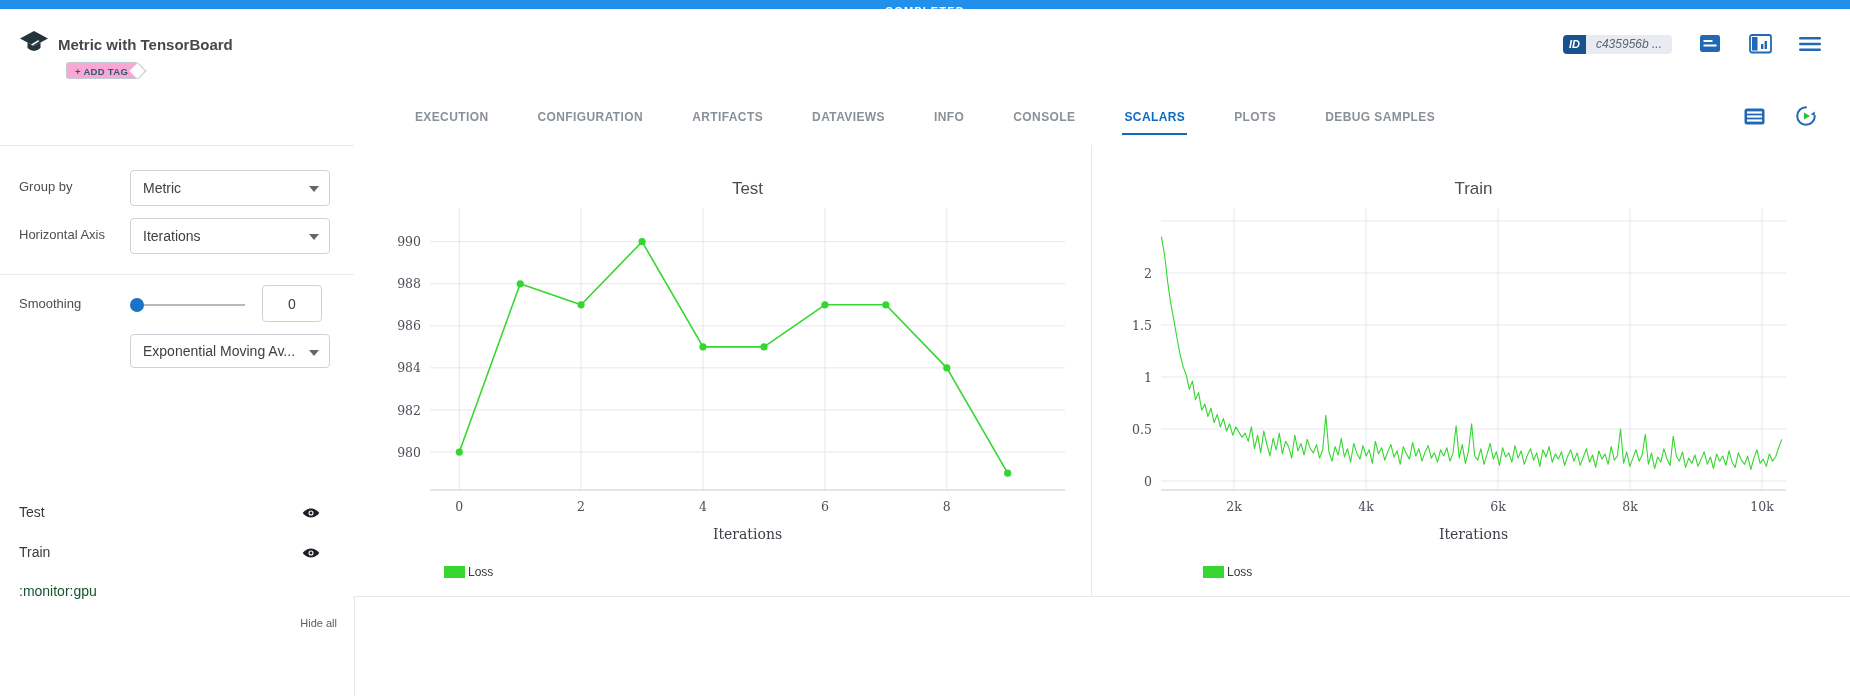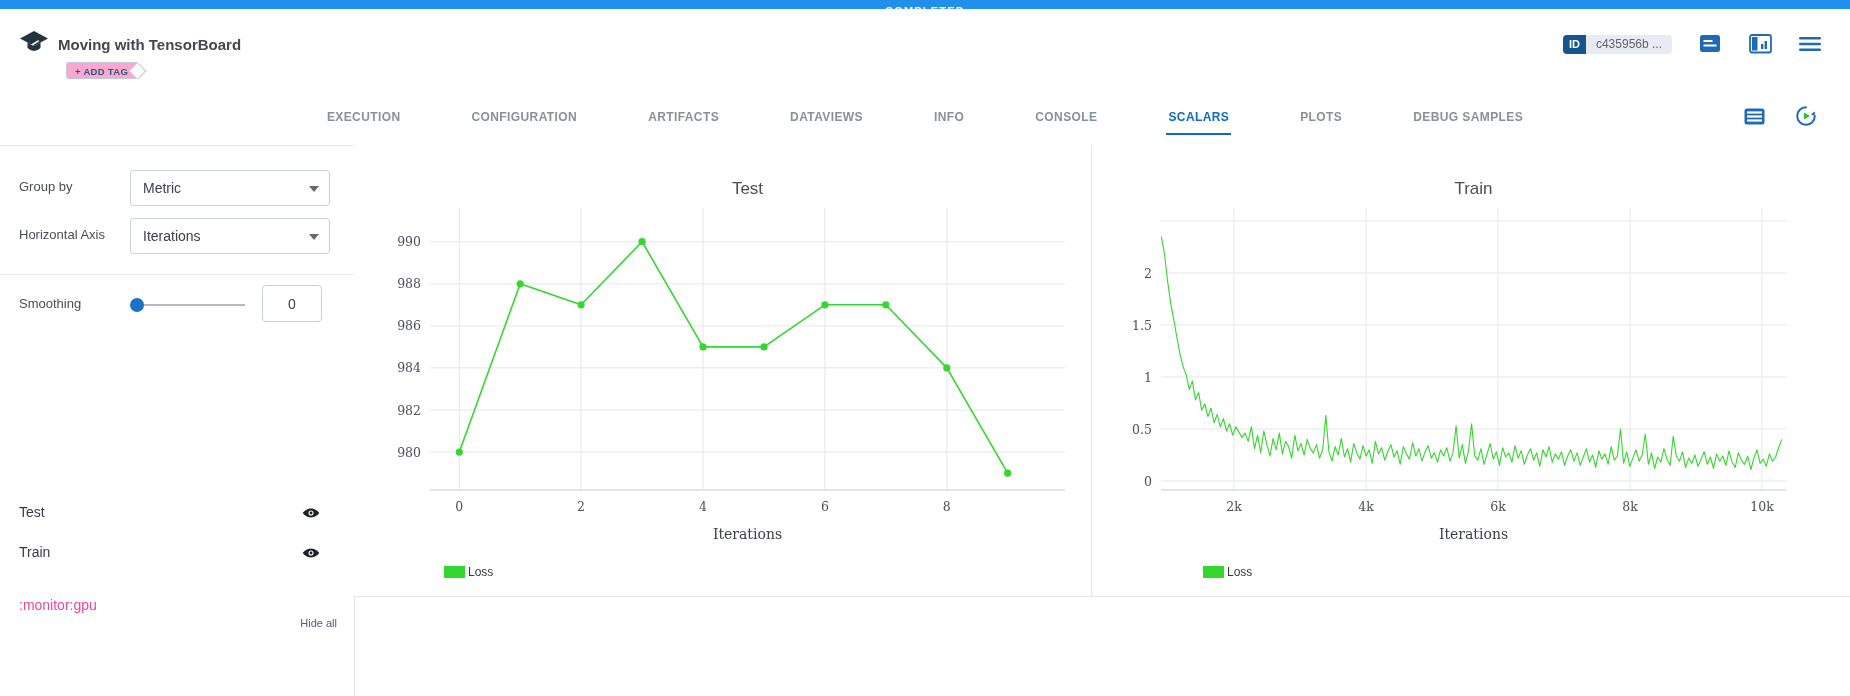--- a/index.html
+++ b/index.html
@@ -25,34 +25,34 @@
     position:absolute; left:66px; top:53px; height:17px; padding:1px 9px 0 8px;
     border:1px solid #c2ccd4; border-right:none; border-radius:3px 0 0 3px;
     font-size:9.5px; font-weight:bold; color:#2f5876; letter-spacing:0.3px;
     display:inline-flex; align-items:center; background:#f9a8d4; cursor:pointer;
   }
   .add-tag::after {
     content:""; position:absolute; right:-6.5px; top:2.2px; width:11px; height:11px;
     border-top:1px solid #c2ccd4; border-right:1px solid #c2ccd4;
     transform:rotate(45deg); background:#fff;
   }
-  .header-right { position:absolute; right:28px; top:24px; display:flex; align-items:center; gap:26px; }
+  .header-right { position:absolute; right:28px; top:24px; display:flex; align-items:center; gap:26px;font-style:italic; }
   .id-chip { display:flex; align-items:center; cursor:pointer; }
   .id-badge {
     background:#17548f; color:#fff; font-size:11px; font-weight:bold;
     padding:3px 6px; border-radius:4px 0 0 4px; line-height:13px;
   }
   .id-value {
     background:#e8ebf2; color:#5d6671; font-size:12px; padding:3px 10px;
     border-radius:0 4px 4px 0; line-height:13px; white-space:nowrap;
   }
   .hicon { width:24px; height:22px; display:inline-flex; align-items:center; justify-content:center; cursor:pointer; }
   
   .tabbar { position:absolute; left:0; top:97px; width:100%; height:48px; background:#fff; }
-  .tabs { position:absolute; left:0; right:0; top:0; display:flex; justify-content:center; gap:67px; }
+  .tabs { position:absolute; left:0; right:0; top:0; display:flex; justify-content:center; gap:45px; }
   .tab {
     padding:13px 2px 9px 2px; font-size:12px; font-weight:bold; letter-spacing:0.4px;
     color:#8a9097; cursor:pointer; border-bottom:2px solid transparent;
   }
   .tab.active { color:#0d6cc0; border-bottom-color:#0d6cc0; }
   .tabbar-icons { position:absolute; right:32px; top:8px; display:flex; gap:28px; }
   .rule-full { position:absolute; left:0; top:145px; width:100%; height:1px; background:#e6e8ec; }
   
   .sidebar { position:absolute; left:0; top:146px; width:354px; bottom:0; background:#fff; }
   .v-divider { position:absolute; left:354px; top:146px; bottom:0; width:1px; background:#e4e6ea; }
@@ -80,21 +80,21 @@
   .search-wrap { position:absolute; left:19px; top:425px; width:318px; height:38px; border-bottom:1px solid #60656d; }
   .search-input {
     width:100%; height:100%; border:none; outline:none; font-size:14px;
     font-family:"Liberation Sans", sans-serif; color:#3d4046; padding-right:28px;
   }
   .search-input::placeholder { color:#9aa0a8; }
   .search-icon { position:absolute; right:0; top:8px; cursor:pointer; }
   .hide-all { position:absolute; right:17px; top:471px; font-size:11px; color:#555d66; cursor:pointer;margin-left:8px; }
   .metric-row { position:absolute; left:0; width:354px; height:34px; }
   .metric-row .mlabel { position:absolute; left:19px; top:8px; font-size:14px; color:#36393f; }
-  .metric-row.muted .mlabel { color:#ec4899;margin-top:14px; }
+  .metric-row.muted .mlabel { color:#14532d; }
   .metric-row .eye { position:absolute; right:34px; top:9px; cursor:pointer; }
   
   .charts-bottom { position:absolute; left:354px; top:596px; width:1496px; height:1px; background:#e6e8ec; }
   .card-divider { position:absolute; left:1091px; top:146px; width:1px; height:450px; background:#e6e8ec; }
   .chart-card { position:absolute; top:145px; height:451px; background:#fff; }
   .chart-card.c0 { left:354px; width:737px; }
   .chart-card.c1 { left:1092px; width:758px; }
   .chart-title { position:absolute; top:34px; font-size:17px; color:#4b4e54; text-align:center; }
   .c0 .chart-title { left:76px; width:635px; }
   .c1 .chart-title { left:69px; width:625px; }
@@ -121,21 +121,21 @@
   <div class="status-badge">
     <span>COMPLETED</span>
   </div>
 
   <div class="header">
     <svg class="logo" viewBox="0 0 32 28">
       <path d="M16 2 L30 9.5 L16 17 L2 9.5 Z" fill="#24343d"></path>
       <path d="M9.5 13.5 v5.5 q6.5 6 13 0 v-5.5 l-6.5 3.4 Z" fill="#24343d"></path>
       <path d="M13 15.5 l7 -4.3 l1.6 0.9 l-7 4.3 Z" fill="#ffffff"></path>
     </svg>
-    <div class="exp-title">Moving with TensorBoard</div>
+    <div class="exp-title">Metric with TensorBoard</div>
     <div class="add-tag">+ ADD TAG</div>
 
     <div class="header-right">
       <div class="id-chip">
         <span class="id-badge">ID</span>
         <span class="id-value">c435956b ...</span>
       </div>
       <span class="hicon">
         <svg width="22" height="20" viewBox="0 0 22 20">
           <rect x="1" y="1" width="20" height="17" rx="2.5" fill="#2069b4"></rect>
@@ -208,20 +208,24 @@
 
     <div class="divider-h" style="top:128px"></div>
 
     <div class="side-label" style="top:150px">Smoothing</div>
     <div class="slider" style="top:151px">
       <span class="track"></span>
       <span class="knob"></span>
     </div>
     <div class="smooth-box" style="top:139px">0</div>
 
+    <div class="dropdown" style="top:188px; height:34px">
+      <span>Exponential Moving Av...</span>
+      <span class="caret"></span>
+    </div>
 
     <div class="hide-all">Hide all</div>
 
     <div class="metric-row" style="top:350px">
       <span class="mlabel">Test</span>
       <span class="eye">
         <svg width="18" height="12" viewBox="0 0 24 14">
           <path d="M12 1 C6.5 1 2.8 4.8 1 7 C2.8 9.2 6.5 13 12 13 C17.5 13 21.2 9.2 23 7 C21.2 4.8 17.5 1 12 1 Z" fill="#1c1f24"></path>
           <circle cx="12" cy="7" r="3.4" fill="#fff"></circle>
           <circle cx="12" cy="7" r="1.9" fill="#1c1f24"></circle>

